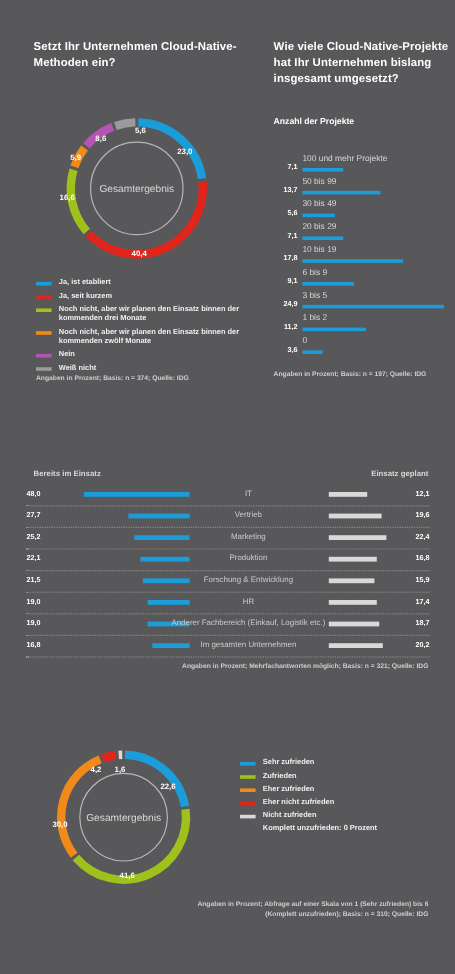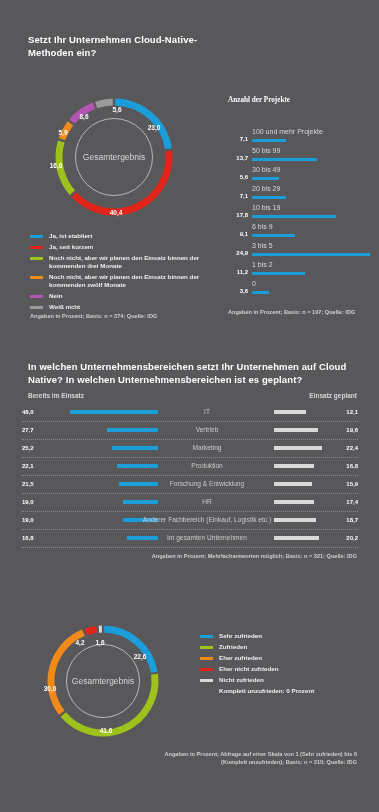--- a/index.html
+++ b/index.html
@@ -49,21 +49,21 @@
     transform: translate(-50%, -50%);
   }
 
   .legend { position: absolute; }
   .legend-row { display: flex; align-items: flex-start; margin-bottom: 3px; }
   .legend-sw { width: 13px; height: 3px; margin-top: 3px; margin-right: 6px; flex: 0 0 13px; }
   .legend-txt { color: #efefef; font-size: 6.2px; line-height: 8px; font-weight: bold; }
 
   
   #bars1 { position: absolute; left: 228px; top: 96px; width: 148px; }
-  #bars1-head { color: #ffffff; font-size: 7.2px; font-weight: bold; margin-bottom: 24px; font-family: Liberation Serif, serif; }
+  #bars1-head { color: #ffffff; font-size: 7.2px; font-weight: bold; margin-bottom: 24px; }
   .b1row { position: relative; height: 19px; }
   .b1val {
     position: absolute; left: 0; top: 8px; width: 20px;
     text-align: right; color: #ffffff; font-size: 6px; font-weight: bold;
   }
   .b1cat {
     position: absolute; left: 24px; top: 0px;
     color: #d9d9d9; font-size: 7px;
   }
   .b1bar {
@@ -101,20 +101,21 @@
 </style>
 </head>
 <body>
 
 <div class="page">
 
   <div id="sec1">
 
     <div id="sec1-title" class="sec-title">Setzt Ihr Unternehmen Cloud-Native-Methoden ein?</div>
 
+    <div id="sec2-title" class="sec-title">Wie viele Cloud-Native-Projekte hat Ihr Unternehmen bislang insgesamt umgesetzt?</div>
 
     <div class="donut-wrap" id="donut1" style="left:34px; top:92px; width:160px; height:130px;">
       <svg width="160" height="130" viewBox="0 0 160 130">
         <g id="donut1-arcs">
             <path d="M 81.19981867690086 10.013088510604994 A 55 55 0 0 1 134.39122146461034 56.83942234963041" stroke="#1b9dd9" stroke-width="7" fill="none"></path>
             <path d="M 134.6954124715403 59.21970116965622 A 55 55 0 0 1 39.93171267680495 102.67668179372869" stroke="#e1251b" stroke-width="7" fill="none"></path>
             <path d="M 38.32641503012992 100.89306779531417 A 55 55 0 0 1 27.254644310696243 49.413869844992576" stroke="#9ec11c" stroke-width="7" fill="none"></path>
             <path d="M 27.984703650656385 47.127984285762274 A 55 55 0 0 1 36.47159507403978 31.3803931521851" stroke="#ef8a1b" stroke-width="7" fill="none"></path>
             <path d="M 37.97949112458962 29.513709212548605 A 55 55 0 0 1 59.94083966979768 13.788379376871525" stroke="#b455b4" stroke-width="7" fill="none"></path>
             <path d="M 62.19375106325285 12.962153207472248 A 55 55 0 0 1 78.80018132309915 10.013088510604994" stroke="#9a9a9a" stroke-width="7" fill="none"></path>
@@ -208,21 +209,20 @@
             <div class="b1cat">0</div>
             <div class="b1bar" style="width: 17.0602px; background: rgb(27, 157, 217);"></div>
           </div>
         </div>
     </div>
 
     <div class="note" style="position:absolute; left:228px; top:308px;">Angaben in Prozent; Basis: n = 197; Quelle: IDG</div>
   </div>
 
   <div id="sec3">
-    <div id="sec3-title" class="sec-title">In welchen Unternehmensbereichen setzt Ihr Unternehmen auf Cloud Native? In welchen Unternehmensbereichen ist es geplant?</div>
     <div id="sec3-head-left">Bereits im Einsatz</div>
     <div id="sec3-head-right">Einsatz geplant</div>
     <div id="sec3-rows">
         <div class="b2row">
           <div class="b2lv">48,0</div>
           <div class="b2lbarwrap">
             <div class="b2lbar" style="width:88px;background:#1b9dd9"></div>
           </div>
           <div class="b2cat">IT</div>
           <div class="b2rbarwrap">

